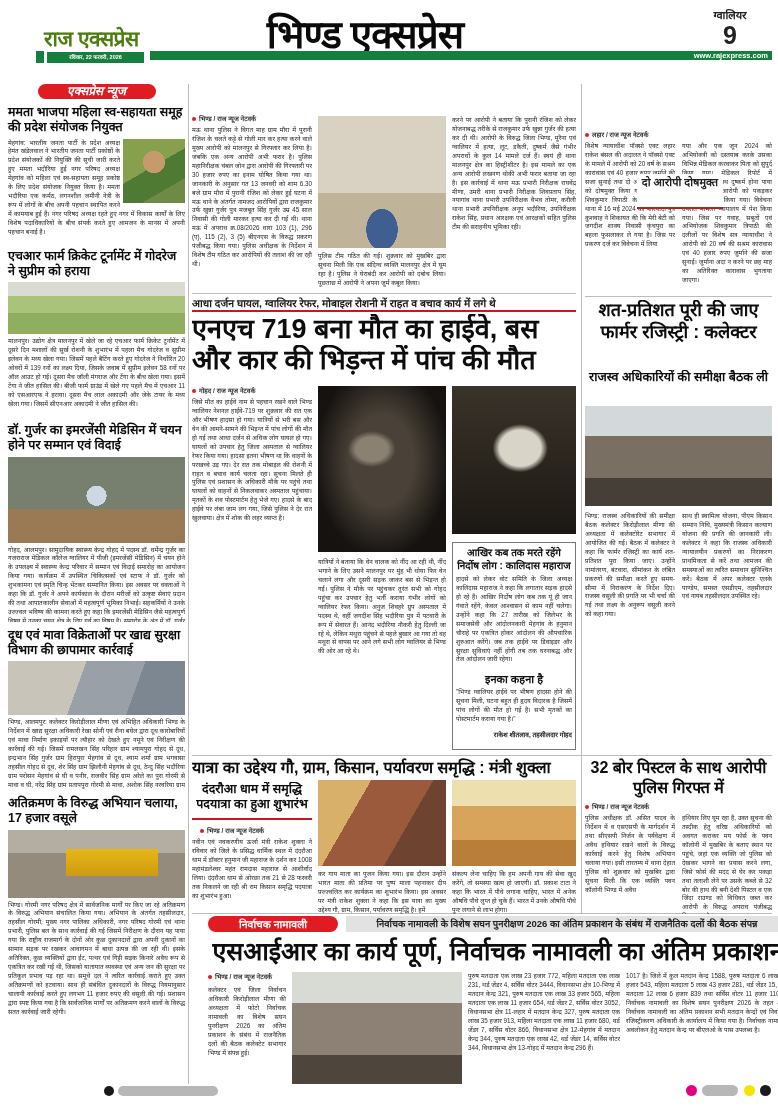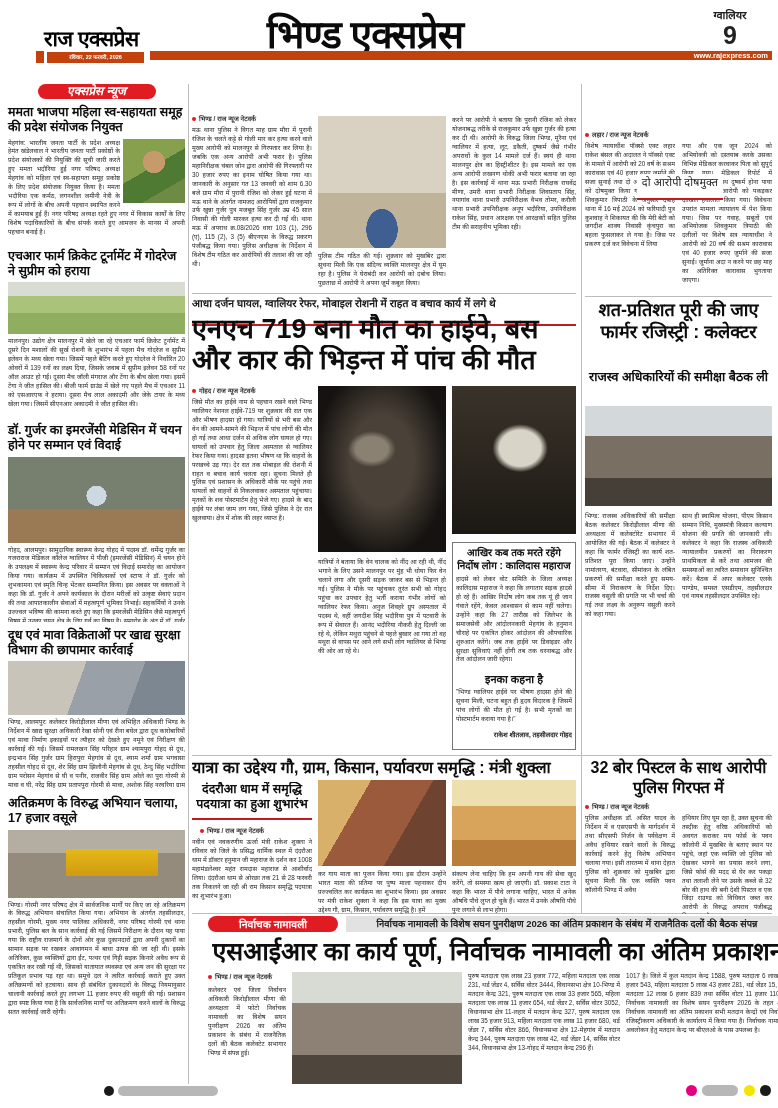--- a/index.html
+++ b/index.html
@@ -1,47 +1,47 @@
 <!DOCTYPE html>
 <html><head>
 <meta charset="utf-8">
 <style>
   *{margin:0;padding:0;box-sizing:border-box;}
   html,body{background:#e9e9e9;}
   .page{position:relative;width:778px;height:1108px;background:#ffffff;overflow:hidden;
         font-family:"Liberation Sans","DejaVu Sans",sans-serif;color:#222;margin:0 auto;}
   .abs{position:absolute;}
-  .red{background:#c2410c;}
-  .head-logo{font-weight:800;font-size:21px;color:#000000;letter-spacing:-0.5px;}
+  .red{background:#15803d;}
+  .head-logo{font-weight:800;font-size:21px;color:#4d7c0f;letter-spacing:-0.5px;}
   .datebar{color:#fff;font-size:5.5px;font-weight:700;text-align:center;line-height:11px;overflow:hidden;}
   .main-title{font-weight:800;font-size:39px;color:#0a0a0a;text-align:center;letter-spacing:-1px;}
   .city{font-weight:700;font-size:11px;text-align:center;}
   .pagenum{font-weight:800;font-size:25px;text-align:center;line-height:1.05;}
   .urlbar{color:#fff;font-size:7.5px;font-weight:700;text-align:right;line-height:9px;padding-right:4px;overflow:hidden;}
   .badge{background:#e11b22;color:#fff;font-weight:700;text-align:center;border-radius:8px;overflow:hidden;white-space:nowrap;}
   .hl{font-weight:700;color:#0d0d0d;line-height:1.22;}
   .body-t{font-size:6.3px;line-height:1.42;text-align:justify;color:#2b2b2b;overflow:hidden;}
   .byline{font-size:6.5px;font-weight:700;color:#333;display:flex;align-items:center;gap:3px;overflow:hidden;}
   .byline .dot{width:4px;height:4px;border-radius:50%;background:#e11b22;flex:none;}
   .photo{display:block;}
   .float-r{float:right;margin:0 0 2px 3px;}
   .vrule{position:absolute;width:1px;background:#bcbcbc;}
   .hrule{position:absolute;height:1px;background:#bcbcbc;}
   .kicker{font-size:10.5px;font-weight:700;color:#1c1c1c;border-bottom:2px solid #c21a1f;
-          padding-bottom:14px;white-space:nowrap;overflow:hidden;}
+          padding-bottom:0;white-space:nowrap;overflow:hidden;}
   .nowrap{white-space:nowrap;overflow:hidden;}
   .leftcol .lc-h{font-size:12.5px;font-weight:700;color:#0d0d0d;line-height:1.22;margin:6px 0 3px;}
   .strip{background:#e2e2e2;font-size:9.5px;font-weight:700;color:#222;text-align:center;
          line-height:16px;white-space:nowrap;overflow:hidden;}
   .sidebox{border:1px solid #777;padding:3px;overflow:hidden;}
   .sidebox .sb-title{font-size:10px;font-weight:700;text-align:center;line-height:1.3;color:#111;}
   .sidebox .q-head{font-size:11px;font-weight:700;text-align:center;margin-top:4px;color:#111;}
   .sidebox .q-attr{font-size:6.5px;font-weight:700;text-align:right;margin-top:2px;}
-  .pullquote{background:#fff;font-size:11px;font-weight:400;text-align:center;line-height:1.25;
-             border-bottom:2px solid #c21a1f;padding:2px 1px 8px;}
+  .pullquote{background:#fff;font-size:11px;font-weight:700;text-align:center;line-height:1.25;
+             border-bottom:2px solid #c21a1f;padding:2px 1px 17px;}
   .mark{position:absolute;}
 </style>
 </head>
 <body>
 
 <div class="page">
 
   <div class="abs head-logo" style="left:44px;top:24px;">राज एक्सप्रेस</div>
   <div class="abs red" style="left:36px;top:51px;width:8px;height:12px;"></div>
   <div class="abs red datebar" style="left:47px;top:52px;width:97px;height:11px;">रविवार, 22 फरवरी, 2026</div>

